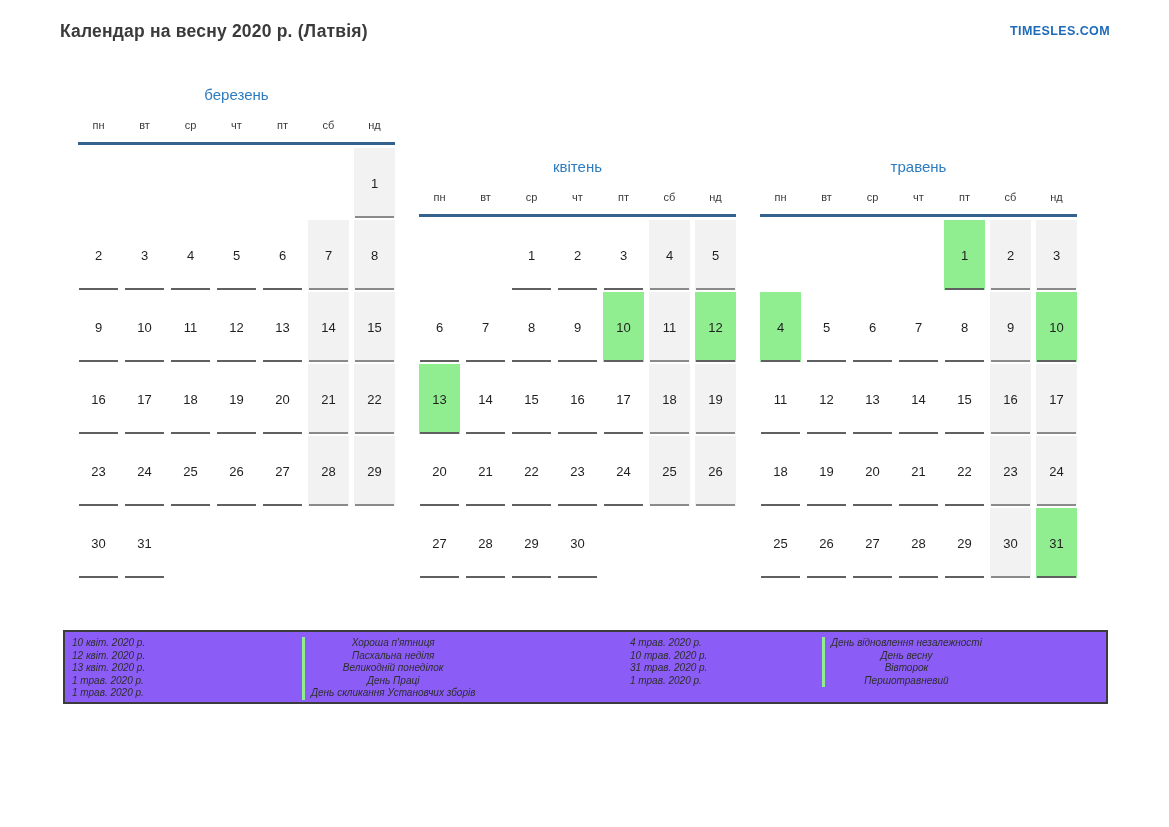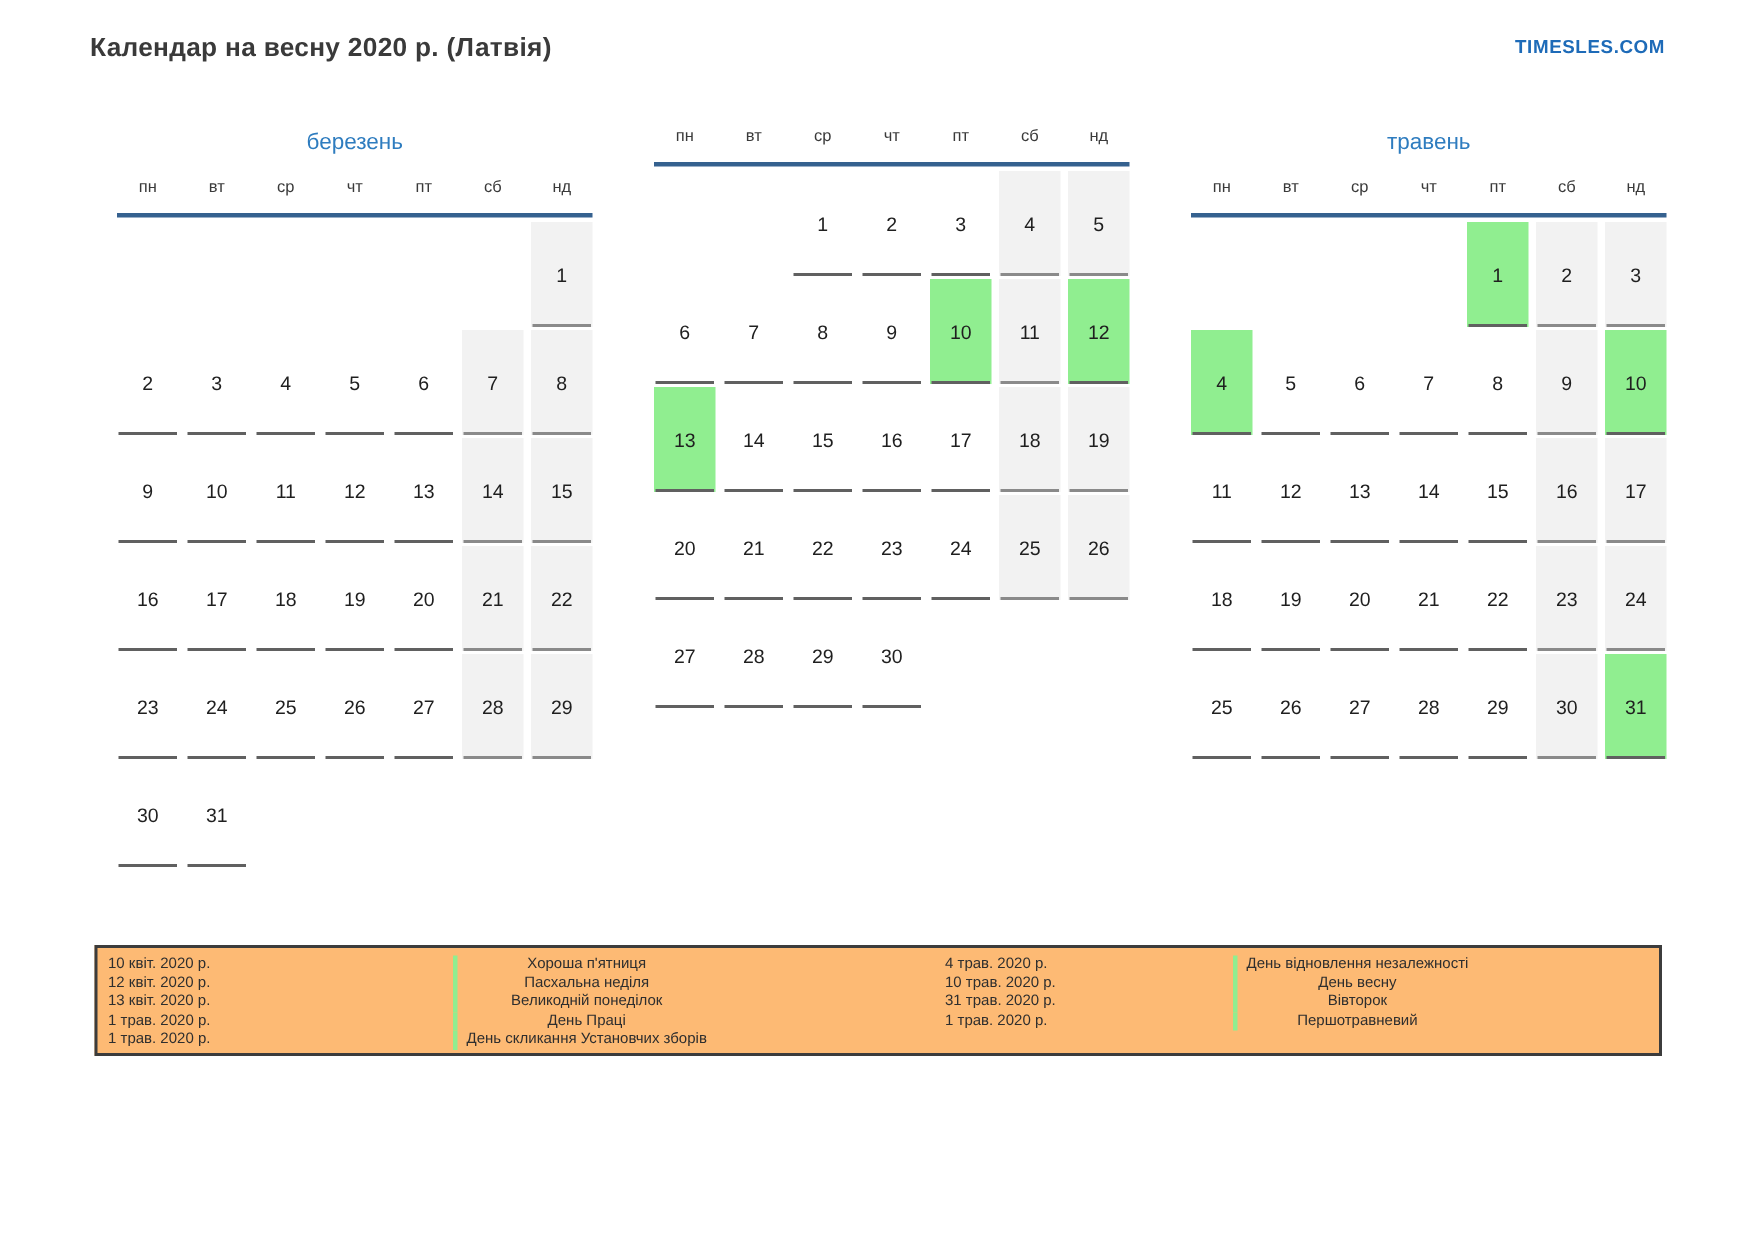--- a/index.html
+++ b/index.html
@@ -21,21 +21,21 @@
     position:absolute; left:60px; top:21px;
     font-size:17.5px; font-weight:700; color:#3a3a3a; letter-spacing:0.2px;
   }
   .site-link {
     position:absolute; right:59px; top:24px;
     font-size:12.5px; font-weight:700; color:#1e6bb8;
     text-decoration:none; letter-spacing:0.4px; cursor:pointer;text-align:center;
   }
   .months {
     position:absolute; left:78px; top:84px;
-    display:flex; gap:41px;
+    display:flex; gap:24px;align-items:flex-end;
   }
   .month { width:317px; }
   .month-title {
     text-align:center; font-size:15px; line-height:22px;
     color:var(--accent); margin-bottom:12px; font-weight:400;
   }
   .weekday-row {
     display:grid; grid-template-columns:repeat(7, 41px); column-gap:5px;
     padding-bottom:10px; border-bottom:3px solid var(--headline);
   }
@@ -52,21 +52,21 @@
   }
   .cell .rule {
     position:absolute; left:1px; right:1px; bottom:0; height:2px;
     background:var(--rule);
   }
   .cell.weekend { background:var(--weekend); }
   .cell.weekend .rule { background:#8a8a8a; }
   .cell.holiday { background:var(--green); }
   .legend {
     position:absolute; left:63px; top:630px; width:1045px; height:74px;
-    border:2px solid #3c3c3c; background:#fdba74;
+    border:2px solid #3c3c3c; background:#8b5cf6;font-style:italic;
   }
   .legend-col {
     position:absolute; top:5px; display:grid; column-gap:0;
     font-size:10px; line-height:12.6px; color:#2e2e2e;
   }
   .legend-col.c0 { left:7px;  grid-template-columns:230px auto; }
   .legend-col.c1 { left:565px; grid-template-columns:192px auto; }
   .legend-name { border-left:3px solid var(--green); padding-left:6px;text-align:center; }
 </style>
 </head>
@@ -219,20 +219,21 @@
           <div class="rule"></div>
         </div>
         <div class="cell"></div>
         <div class="cell"></div>
         <div class="cell"></div>
         <div class="cell"></div>
         <div class="cell"></div>
       </div>
     </div>
     <div class="month">
+      <div class="month-title">квітень</div>
       <div class="weekday-row">
         <span class="weekday">пн</span>
         <span class="weekday">вт</span>
         <span class="weekday">ср</span>
         <span class="weekday">чт</span>
         <span class="weekday">пт</span>
         <span class="weekday">сб</span>
         <span class="weekday">нд</span>
       </div>
       <div class="grid">

